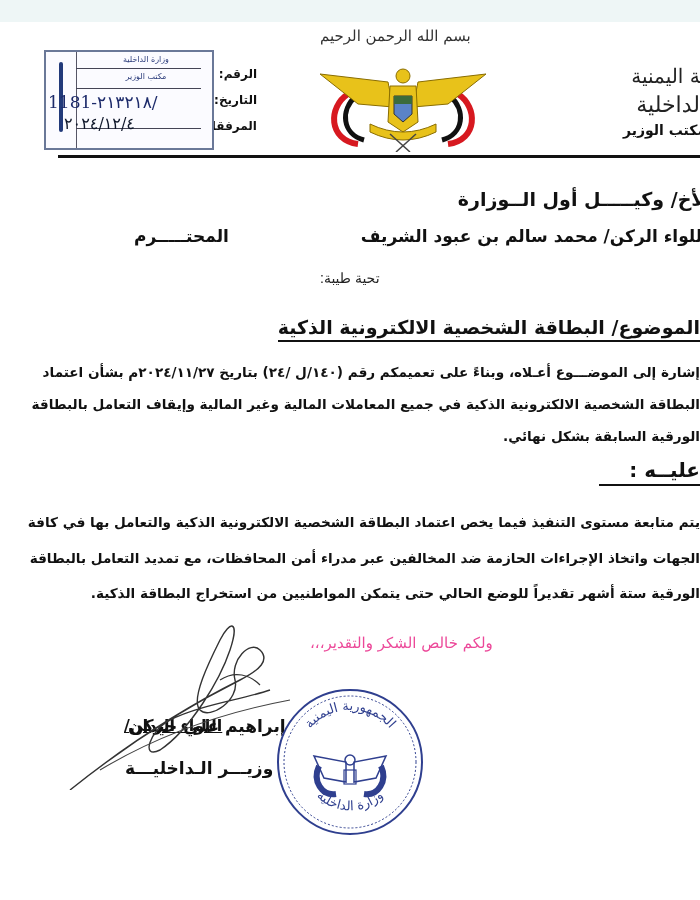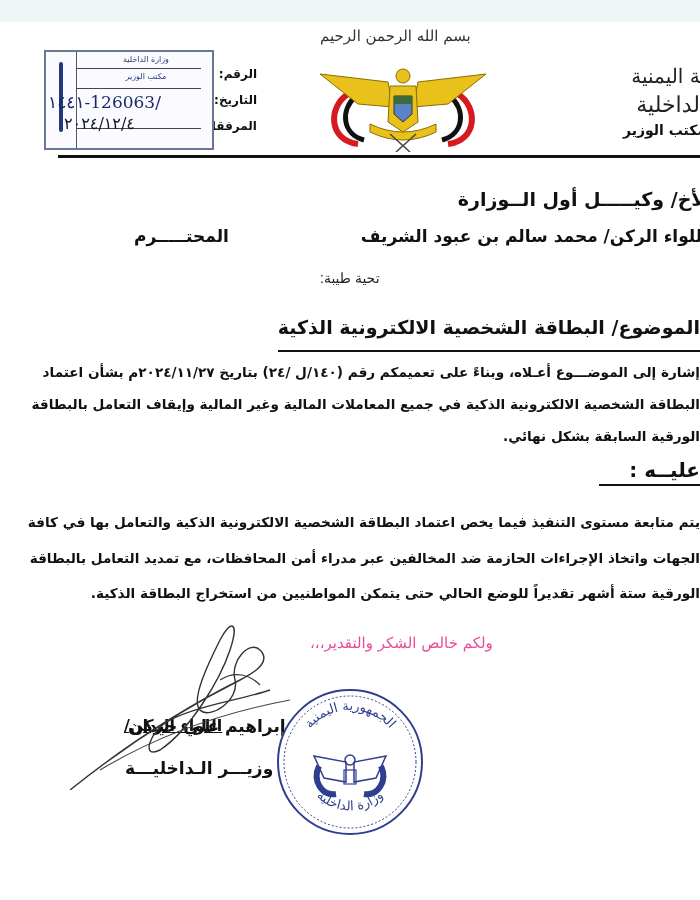--- a/index.html
+++ b/index.html
@@ -26,21 +26,21 @@
   .stamp-box .t2 { position: absolute; left: 40px; right: 6px; top: 20px; font-size: 8px; text-align: center; color: #2a3b7a; direction: rtl; }
   .stamp-box .hw1 { position: absolute; left: 2px; top: 40px; font-size: 17px; color: #1c2a6a; font-family: "DejaVu Serif", serif; letter-spacing: -1px; }
   .stamp-box .hw2 { position: absolute; left: 18px; top: 62px; font-size: 16px; color: #0f172a; font-family: "DejaVu Serif", serif; letter-spacing: -1px; }
 
   
   .addr1 { right: -12px; top: 188px; font-size: 19px; font-weight: bold; direction: rtl; white-space: nowrap; }
   .addr2 { right: -8px; top: 226px; font-size: 17px; font-weight: bold; direction: rtl; white-space: nowrap; }
   .respected { left: 134px; top: 226px; font-size: 17px; font-weight: bold; direction: rtl; }
   .greeting { left: 320px; top: 270px; font-family: Liberation Sans, sans-serif; font-size: 14px; direction: rtl; color: #222; }
 
-  .subject { right: 0px; top: 316px; font-size: 19px; font-weight: bold; direction: rtl; white-space: nowrap; border-bottom: 2px solid #111; padding-bottom: 12px; }
+  .subject { right: 0px; top: 316px; font-size: 19px; font-weight: bold; direction: rtl; white-space: nowrap; border-bottom: 2px solid #111; padding-bottom: 2px; }
 
   .para { right: 0px; width: 720px; direction: rtl; text-align: right; font-size: 13.6px; font-weight: bold; white-space: nowrap; }
   .notice-head { right: 0px; top: 458px; font-size: 20px; font-weight: bold; direction: rtl; border-bottom: 2px solid #111; padding: 0 0 2px 30px; }
 
   .closing { left: 310px; top: 634px; font-family: "DejaVu Serif", serif; font-size: 15px; direction: rtl; color: #ec4899; }
   .sig1 { left: 124px; top: 676px; font-size: 16px; font-weight: bold; direction: rtl; white-space: nowrap; text-decoration: underline; margin-top: 40px; }
   .sig2 { left: 128px; top: 716px; font-size: 17px; font-weight: bold; direction: rtl; white-space: nowrap; }
   .sig3 { left: 125px; top: 758px; font-size: 17px; font-weight: bold; direction: rtl; white-space: nowrap; }
 
   .round-seal { left: 274px; top: 686px; width: 152px; height: 152px; }
@@ -88,21 +88,21 @@
 </div>
 
 <div class="abs stamp-box">
   <div class="bar"></div>
   <div class="inner-v"></div>
   <div class="hl" style="top:16px; width:125px;"></div>
   <div class="hl" style="top:36px; width:125px;"></div>
   <div class="hl" style="top:76px; width:125px;"></div>
   <div class="t1">وزارة الداخلية</div>
   <div class="t2">مكتب الوزير</div>
-  <div class="hw1">١٤٤١-126063/</div>
+  <div class="hw1">1181-٢١٣٢١٨/</div>
   <div class="hw2">٢٠٢٤/١٢/٤</div>
 </div>
 
 <div class="abs header-rule"></div>
 
 <div class="abs addr1">الأخ/ وكيـــــل أول الــوزارة</div>
 <div class="abs addr2">اللواء الركن/ محمد سالم بن عبود الشريف</div>
 <div class="abs respected">المحتـــــرم</div>
 <div class="abs greeting">تحية طيبة:</div>
 

